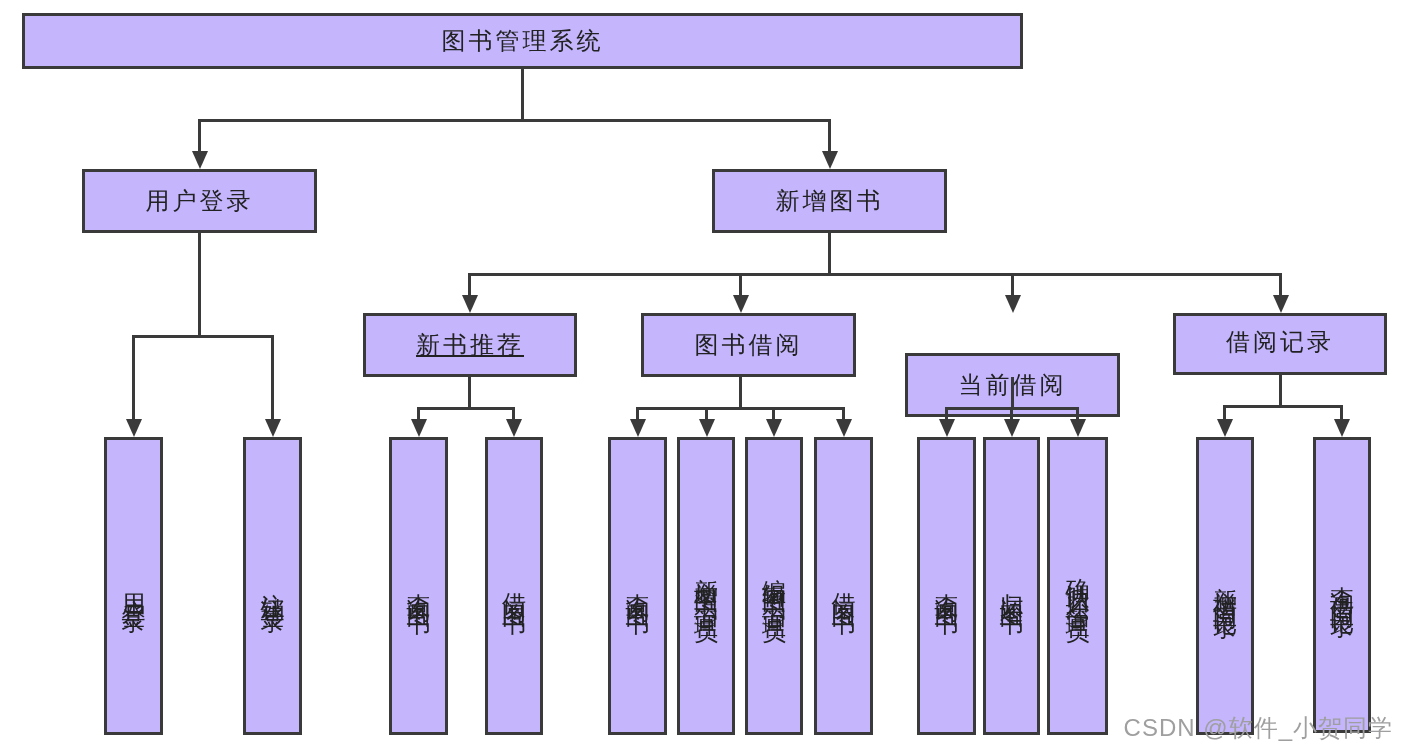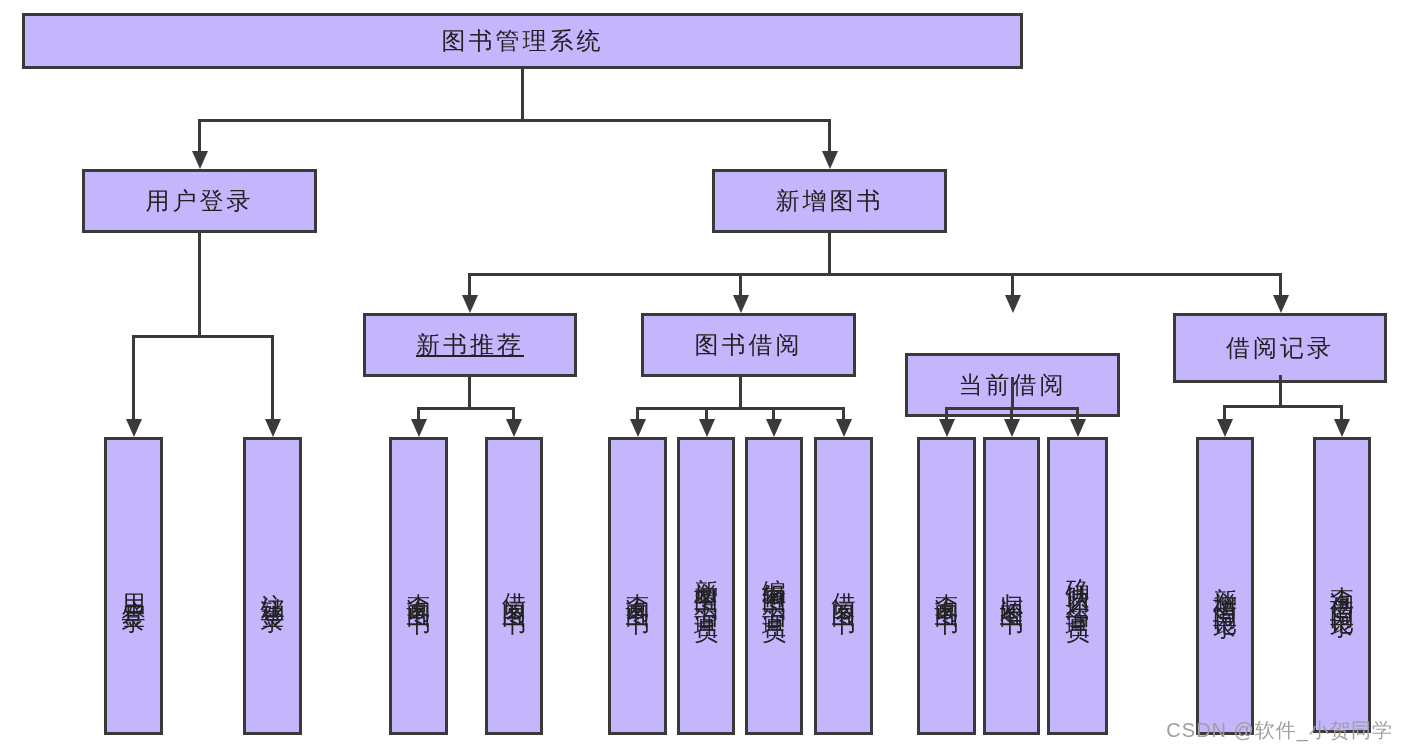--- a/index.html
+++ b/index.html
@@ -56,21 +56,21 @@
     width: 0; height: 0;
     border-left: 8px solid transparent;
     border-right: 8px solid transparent;
     border-top: 18px solid #3a3a3a;
   }
   .watermark {
     position: absolute;
     right: 12px;
     bottom: 3px;
     color: #9f9f9f;
-    font-size: 20px;
+    font-size: 24px;
     letter-spacing: 1px;
     white-space: nowrap;
   }
 </style>
 </head>
 <body>
 
 <div class="stage">
 
   <div class="box" style="left:22px; top:13px; width:1001px; height:56px;">
@@ -86,21 +86,21 @@
 
   <div class="box" style="left:363px; top:313px; width:214px; height:64px;text-decoration:underline;">
     <span>新书推荐</span>
   </div>
   <div class="box" style="left:633px; top:313px; width:215px; height:64px;margin-left:8px;">
     <span>图书借阅</span>
   </div>
   <div class="box" style="left:905px; top:313px; width:215px; height:64px;margin-top:40px;">
     <span>当前借阅</span>
   </div>
-  <div class="box" style="left:1173px; top:313px; width:214px; height:70px;">
+  <div class="box" style="left:1173px; top:313px; width:214px; height:62px;font-family:Liberation Mono, monospace;">
     <span>借阅记录</span>
   </div>
 
   <div class="box leaf" style="left:104px; top:437px; width:59px; height:298px;">
     <span>用户登录</span>
   </div>
   <div class="box leaf" style="left:243px; top:437px; width:59px; height:298px;">
     <span>注销登录</span>
   </div>
 

